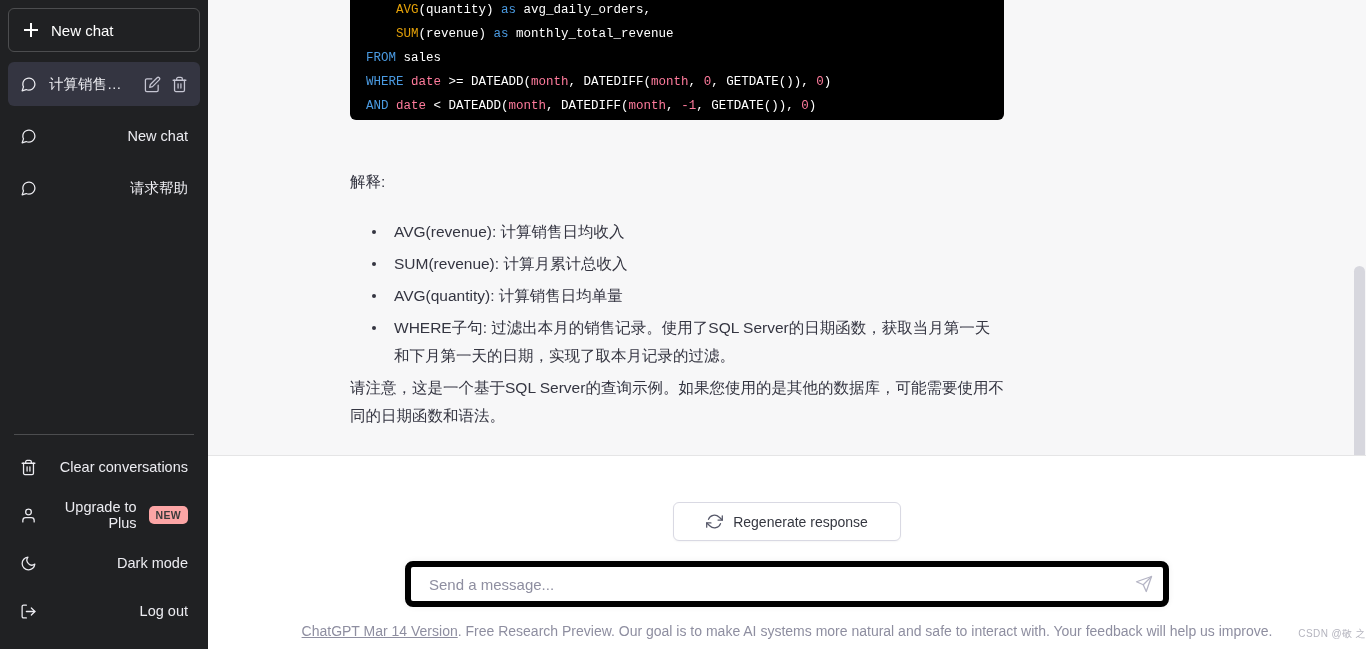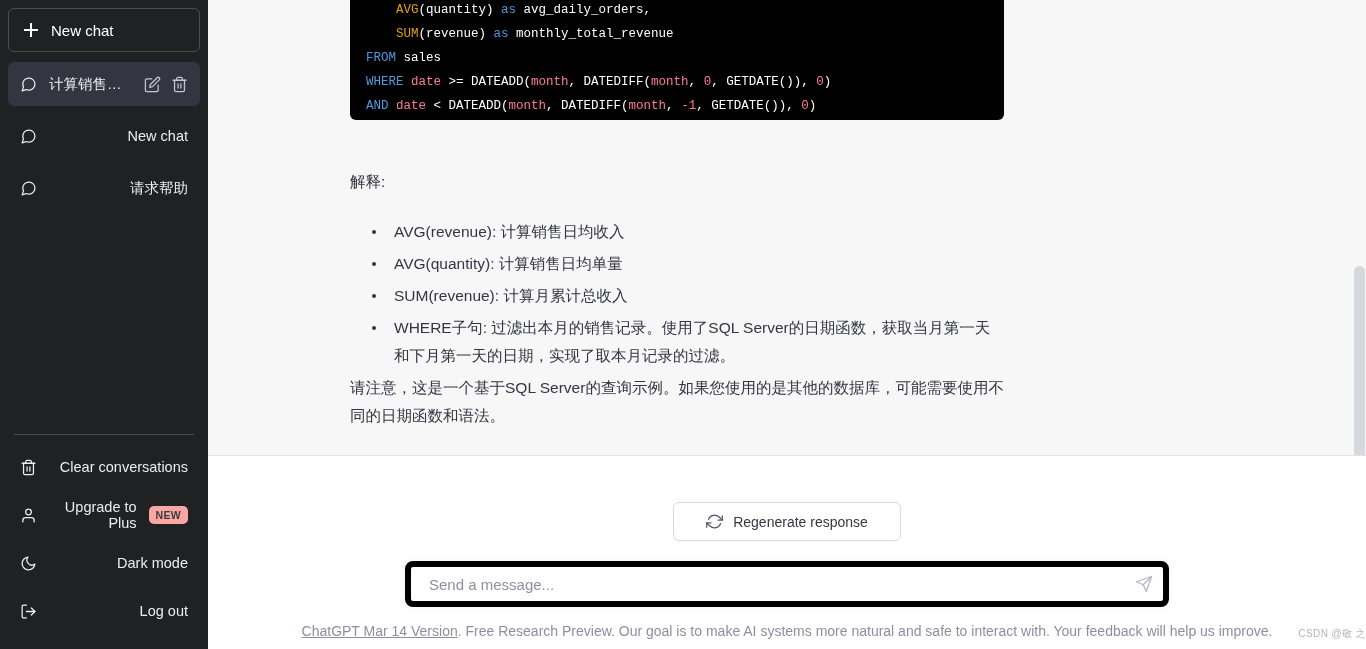--- a/index.html
+++ b/index.html
@@ -354,22 +354,22 @@
     </span><span class="fn">AVG</span><span class="pl">(quantity) </span><span class="k">as</span><span class="pl"> avg_daily_orders,
     </span><span class="fn">SUM</span><span class="pl">(revenue) </span><span class="k">as</span><span class="pl"> monthly_total_revenue
 </span><span class="k">FROM</span><span class="pl"> sales
 </span><span class="k">WHERE</span><span class="pl"> </span><span class="id">date</span><span class="pl"> &gt;= DATEADD(</span><span class="id">month</span><span class="pl">, DATEDIFF(</span><span class="id">month</span><span class="pl">, </span><span class="num">0</span><span class="pl">, GETDATE()), </span><span class="num">0</span><span class="pl">)
 </span><span class="k">AND</span><span class="pl"> </span><span class="id">date</span><span class="pl"> &lt; DATEADD(</span><span class="id">month</span><span class="pl">, DATEDIFF(</span><span class="id">month</span><span class="pl">, </span><span class="num">-1</span><span class="pl">, GETDATE()), </span><span class="num">0</span><span class="pl">)</span></div></div>
 
         <p class="body-text p-explain">解释:</p>
 
         <ul class="bullets body-text">
           <li>AVG(revenue): 计算销售日均收入</li>
+          <li>SUM(revenue): 计算月累计总收入</li>
           <li>AVG(quantity): 计算销售日均单量</li>
-          <li>SUM(revenue): 计算月累计总收入</li>
           <li>WHERE子句: 过滤出本月的销售记录。使用了SQL Server的日期函数，获取当月第一天和下月第一天的日期，实现了取本月记录的过滤。</li>
         </ul>
 
         <p class="body-text p-note">请注意，这是一个基于SQL Server的查询示例。如果您使用的是其他的数据库，可能需要使用不同的日期函数和语法。</p>
       </div>
 
       <div class="scrollbar-track">
         <div class="scrollbar-thumb"></div>
       </div>
     </div>

